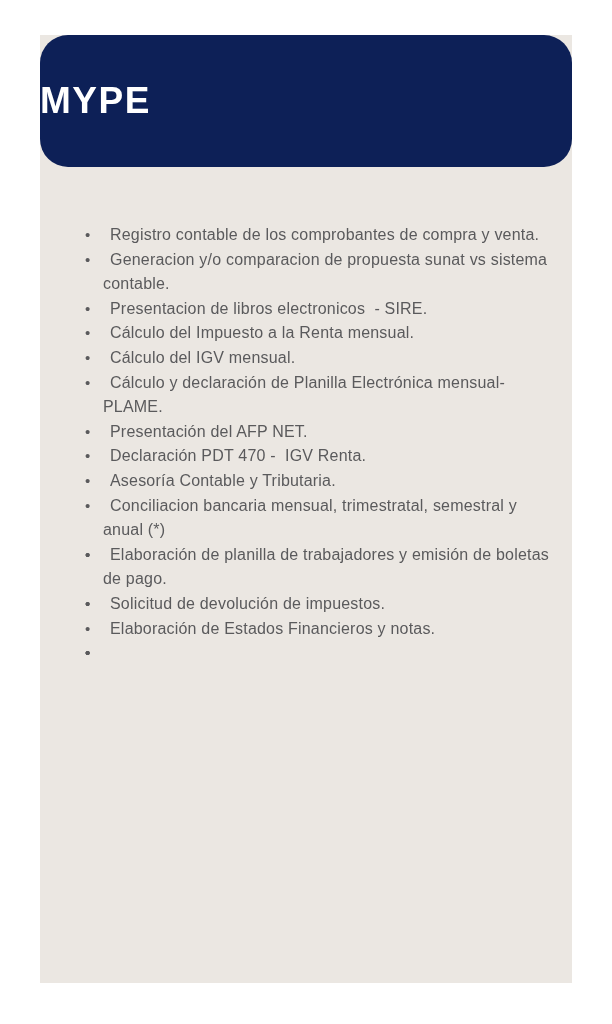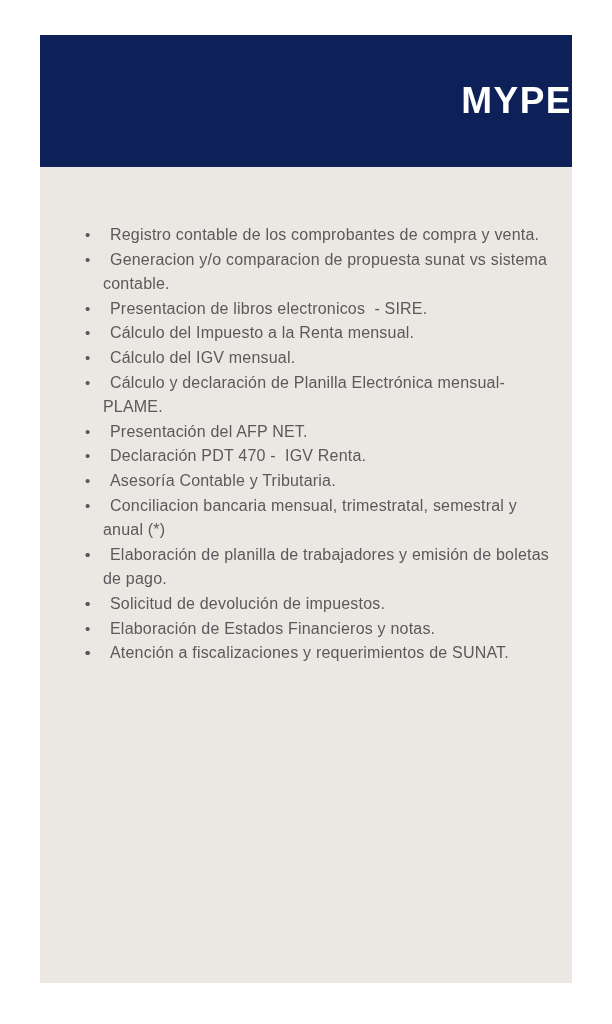--- a/index.html
+++ b/index.html
@@ -23,22 +23,23 @@
     width:532px; height:948px;
     background:var(--card-bg);
     display:flex;
     flex-direction:column;
   }
   .card-header{
     height:132px;
     background:var(--header-bg);
     display:flex;
     align-items:center;
-    justify-content:flex-end;
+    justify-content:flex-start;
     flex:0 0 auto;
+    border-radius:28px;
   }
   .card-title{
     color:var(--title);
     font-size:37px;
     font-weight:800;
     letter-spacing:1.5px;
   }
   .card-body{
     flex:1 1 auto;
     padding:56px 14px 20px 45px;
@@ -87,16 +88,16 @@
         <li><span class="bullet">•</span><span class="item-text">Declaración PDT 470 -  IGV Renta.</span></li>
         <li><span class="bullet">•</span><span class="item-text">Asesoría Contable y Tributaria.</span></li>
         <li><span class="bullet">•</span><span class="item-text">Conciliacion bancaria mensual, trimestratal, semestral y anual (*)</span></li>
         <li><span class="bullet">•</span></li>
         <li><span class="bullet">•</span><span class="item-text">Elaboración de planilla de trabajadores y emisión de boletas de pago.</span></li>
         <li><span class="bullet">•</span></li>
         <li><span class="bullet">•</span><span class="item-text">Solicitud de devolución de impuestos.</span></li>
         <li><span class="bullet">•</span><span class="item-text">Elaboración de Estados Financieros y notas.</span></li>
         <li><span class="bullet">•</span></li>
         <li><span class="bullet">•</span></li>
-        <li><span class="bullet">•</span><span class="item-text">Atención a fiscalizaciones y requerimientos de SUNAT.</span></li>
+        <li><span class="bullet">•</span></li>
       </ul>
   </div>
 </div>
 
 </body></html>

